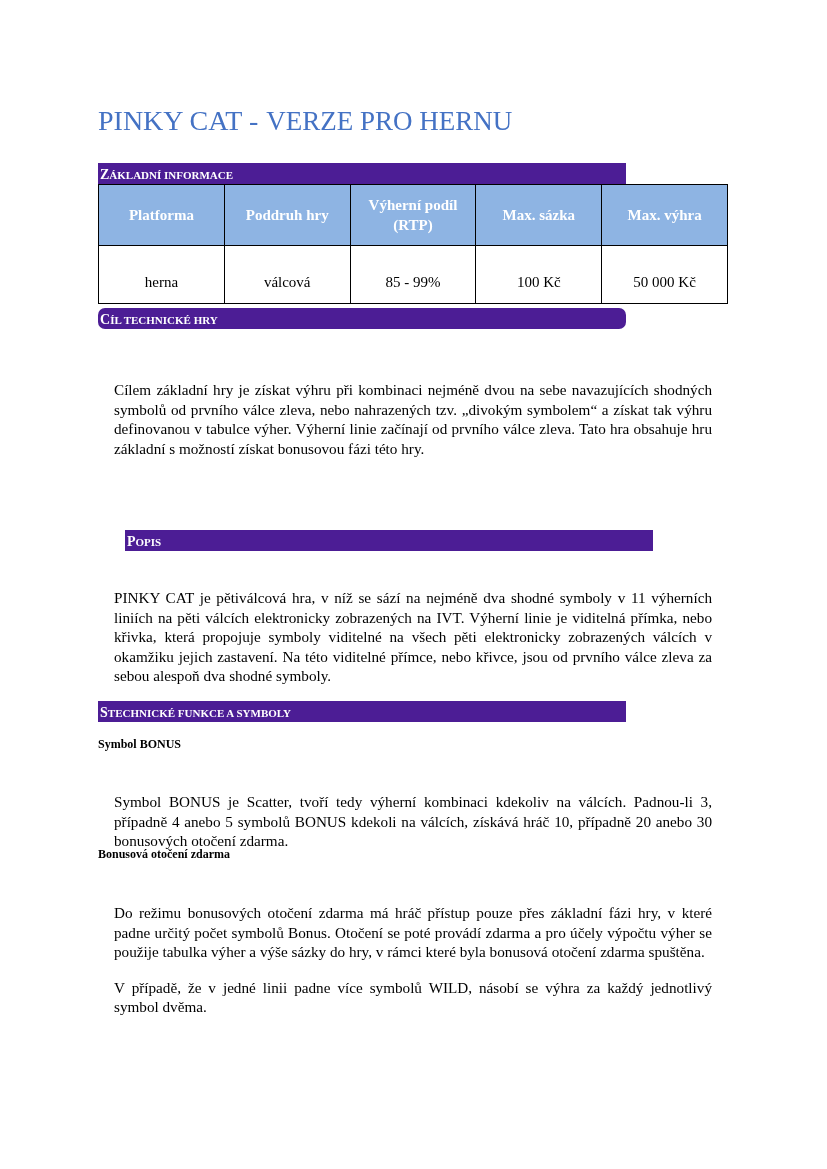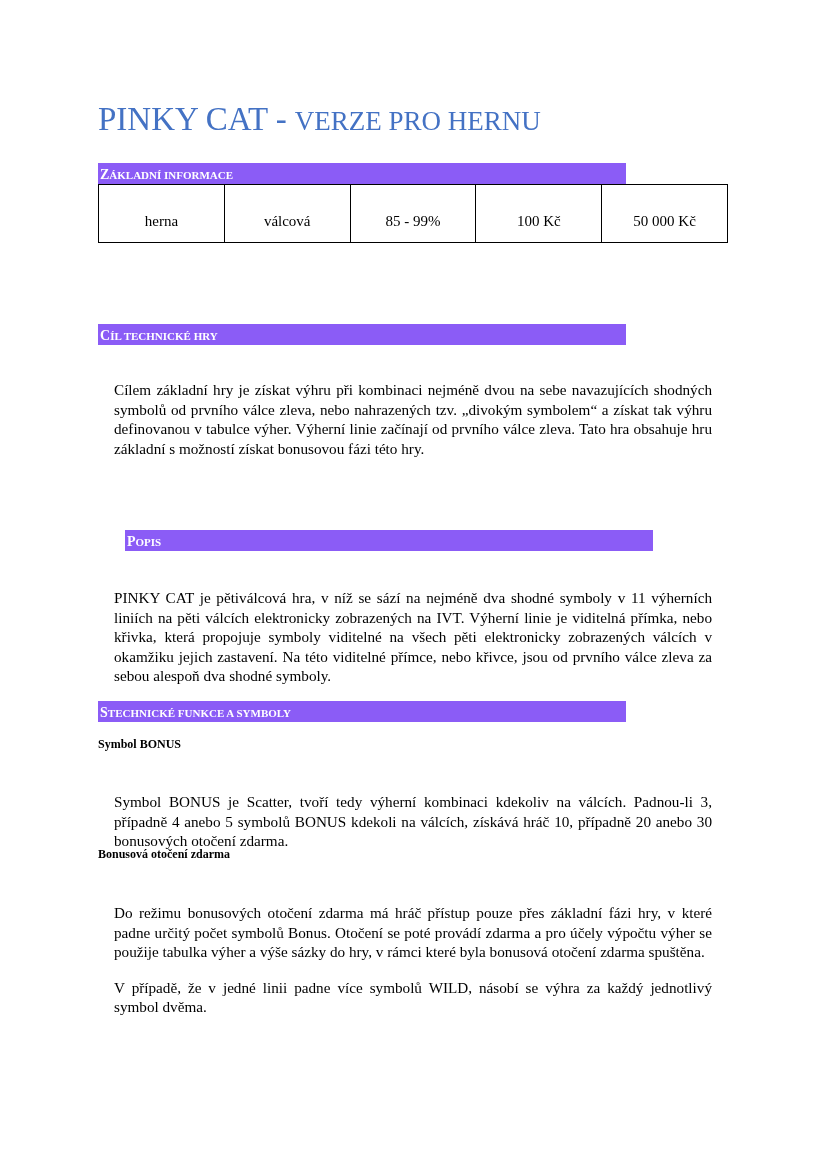--- a/index.html
+++ b/index.html
@@ -1,21 +1,21 @@
 <!DOCTYPE html>
 <html><head>
   <meta charset="utf-8">
   <style>
     html, body { margin: 0; padding: 0; background: #ffffff; }
     body { width: 827px; height: 1169px; position: relative; font-family: "Liberation Serif", serif; color: #000; }
     .page { position: absolute; left: 98px; top: 0; width: 633px; }
     .title { position: absolute; top: 103px; left: 0; margin: 0; color: #4472C4; font-weight: normal; white-space: nowrap; line-height: 1; }
-    .title .big { font-size: 33px; }
+    .title .big { font-size: 28px; }
     .title .small { font-size: 27px; text-align: right; }
-    .bar { position: absolute; left: 0; width: 528px; height: 21px; background: #8b5cf6; color: #fff; font-weight: bold; box-sizing: border-box; padding-left: 2px; line-height: 21px; }
+    .bar { position: absolute; left: 0; width: 528px; height: 21px; background: #4c1d95; color: #fff; font-weight: bold; box-sizing: border-box; padding-left: 2px; line-height: 21px; }
     .bar .cap { font-size: 14px; }
     .bar .sc { font-size: 11px; }
     table.info { position: absolute; top: 184px; left: 0; width: 630px; border-collapse: collapse; table-layout: fixed; }
     table.info th, table.info td { border: 1.5px solid #000; text-align: center; font-size: 15px; }
     table.info th { background: #8EB4E3; color: #fff; font-weight: bold; height: 60px; line-height: 20px; padding: 0 4px; vertical-align: middle; }
     table.info td { height: 40px; padding-top: 16px; }
     .para { position: absolute; left: 0; width: 630px; font-size: 15.2px; line-height: 19.6px; text-align: justify; margin: 0; }
     .para p { margin: 16px; }
     .sub { position: absolute; left: 0; font-size: 12px; font-weight: bold; margin: 0; }
   </style>
@@ -23,31 +23,38 @@
 <body>
 
 <div class="page">
 
   <h1 class="title"><span class="big">PINKY CAT -</span> <span class="small">VERZE PRO HERNU</span></h1>
 
   <div class="bar" style="top:163px;"><span class="cap">Z</span><span class="sc">ÁKLADNÍ INFORMACE</span></div>
 
   <table class="info">
     <tbody>
+        <tr>
+      <th>Platforma</th>
+      <th>Poddruh hry</th>
+      <th>Výherní podíl (RTP)</th>
+      <th>Max. sázka</th>
+      <th>Max. výhra</th>
+    </tr>
     <tr>
       <td>herna</td>
       <td>válcová</td>
       <td>85 - 99%</td>
       <td>100 Kč</td>
       <td>50 000 Kč</td>
     </tr>
   </tbody>
     </table>
 
-  <div class="bar" style="top:324px;"><span class="cap">C</span><span class="sc">ÍL TECHNICKÉ HRY</span></div>
+  <div class="bar" style="top:308px;border-radius:7px;"><span class="cap">C</span><span class="sc">ÍL TECHNICKÉ HRY</span></div>
 
   <div class="para" style="top:364px;">
     <p>Cílem základní hry je získat výhru při kombinaci nejméně dvou na sebe navazujících shodných symbolů od prvního válce zleva, nebo nahrazených tzv. „divokým symbolem“ a získat tak výhru definovanou v tabulce výher. Výherní linie začínají od prvního válce zleva. Tato hra obsahuje hru základní s možností získat bonusovou fázi této hry.</p>
   </div>
 
   <div class="bar" style="top:530px;margin-left:27px;"><span class="cap">P</span><span class="sc">OPIS</span></div>
 
   <div class="para" style="top:572px;">
     <p>PINKY CAT je pětiválcová hra, v níž se sází na nejméně dva shodné symboly v 11 výherních liniích na pěti válcích elektronicky zobrazených na IVT. Výherní linie je viditelná přímka, nebo křivka, která propojuje symboly viditelné na všech pěti elektronicky zobrazených válcích v okamžiku jejich zastavení. Na této viditelné přímce, nebo křivce, jsou od prvního válce zleva za sebou alespoň dva shodné symboly.</p>
   </div>

